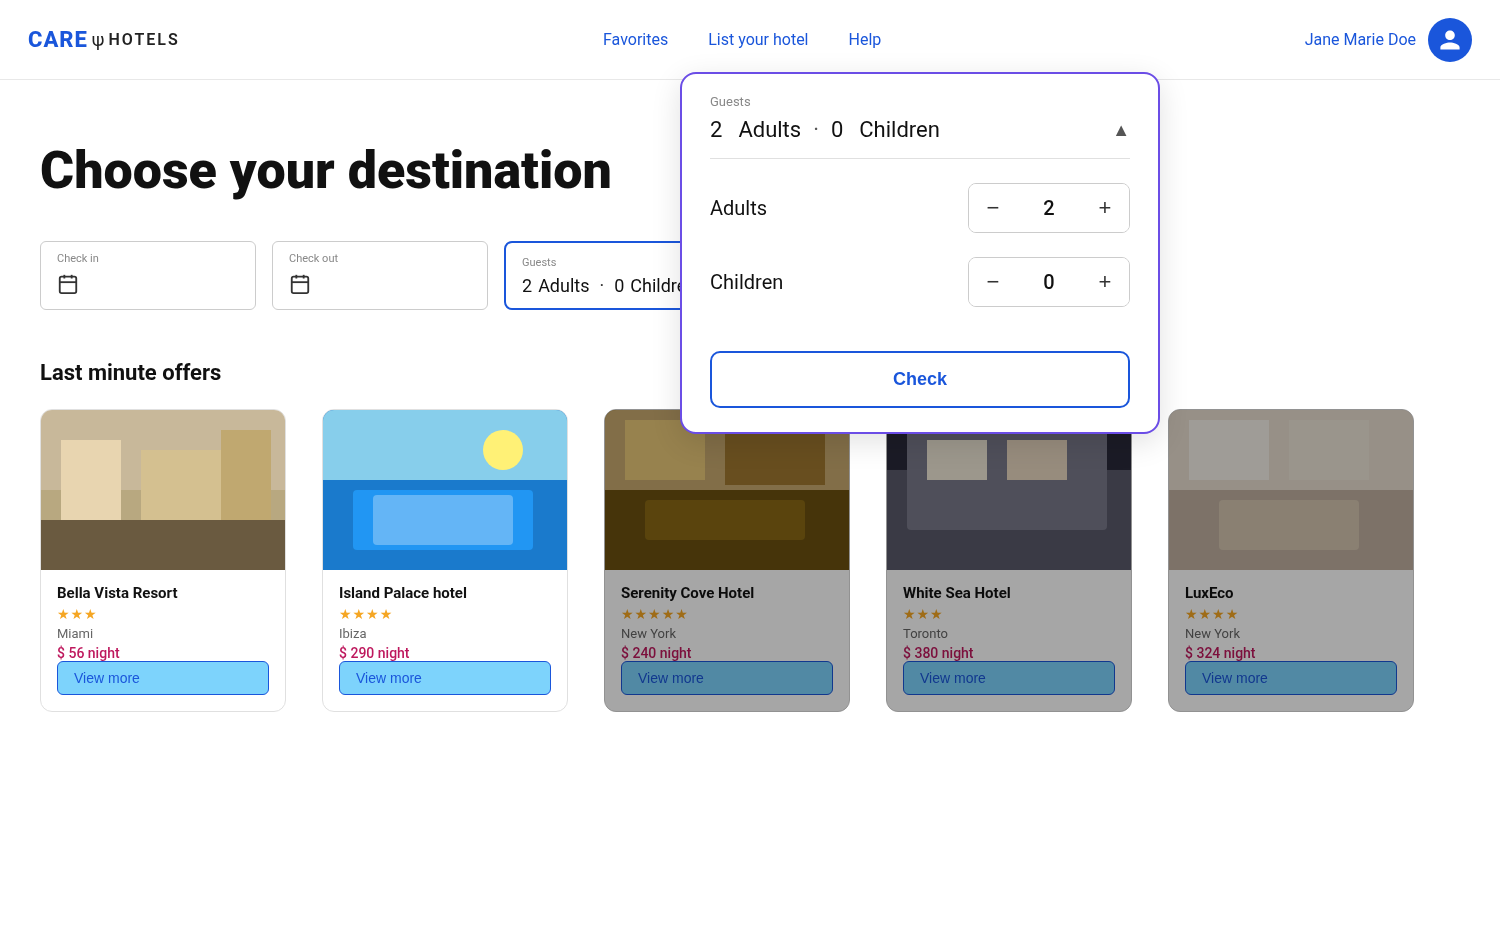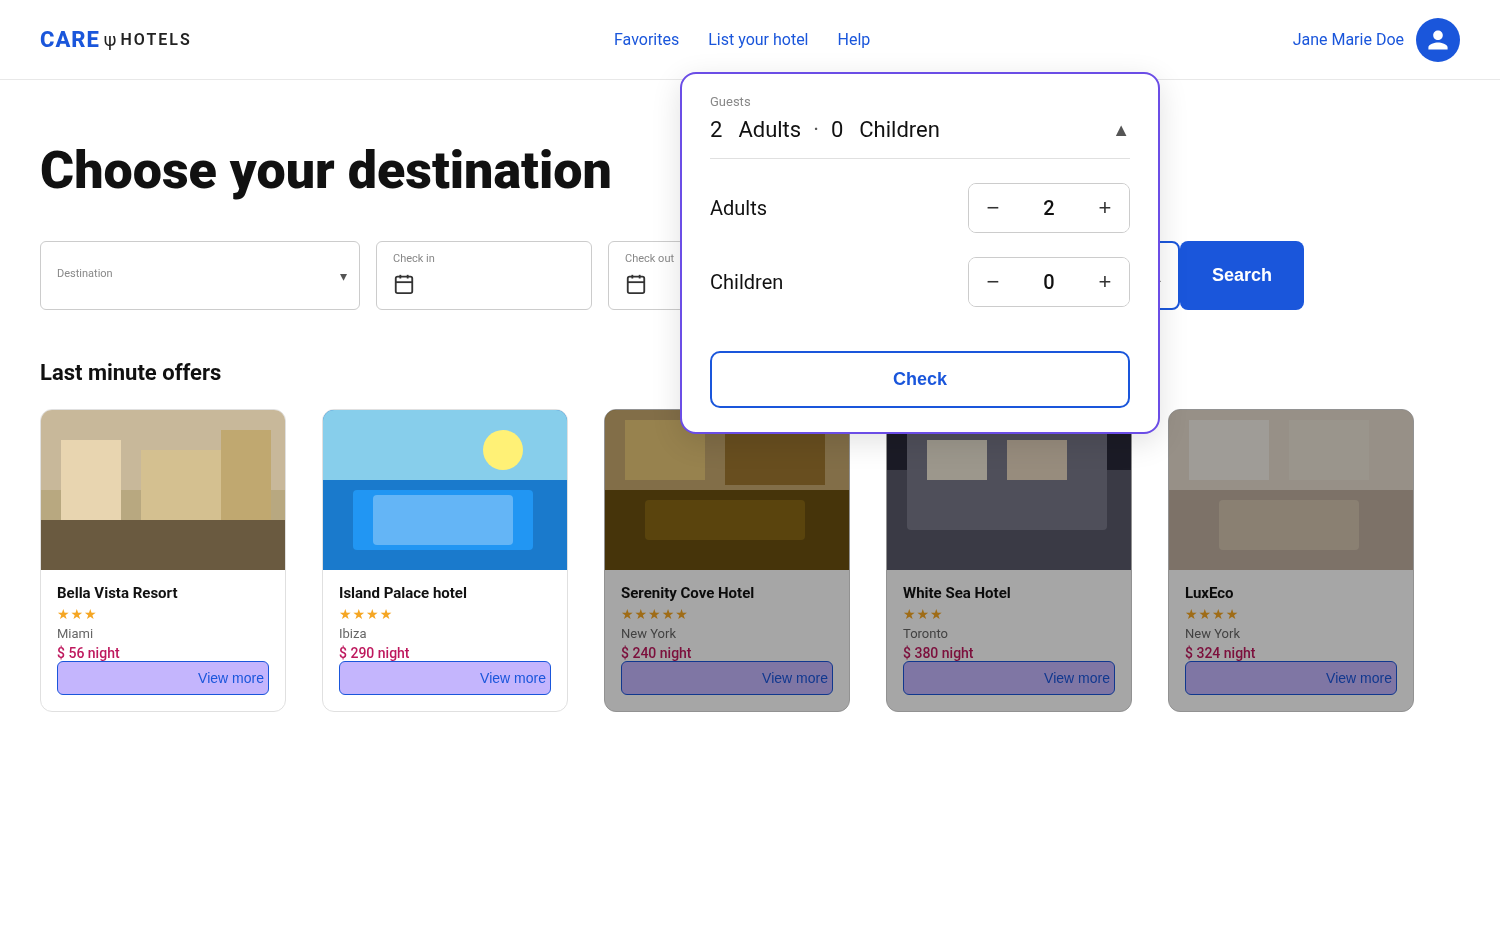--- a/index.html
+++ b/index.html
@@ -1,27 +1,27 @@
 <!DOCTYPE html>
 <html><head>
   <meta charset="utf-8">
   <style>
     * { box-sizing: border-box; margin: 0; padding: 0; }
     body { font-family: -apple-system, BlinkMacSystemFont, 'Segoe UI', Roboto, sans-serif; background: #fff; color: #222; }
 
     
     .header {
       display: flex; align-items: center; justify-content: space-between;
-      padding: 0 40px; height: 80px; border-bottom: 1px solid #e8e8e8;
+      padding: 0 28px; height: 80px; border-bottom: 1px solid #e8e8e8;
     }
     .logo { display: flex; align-items: center; gap: 0; }
     .logo-care { color: #1a56db; font-weight: 800; font-size: 22px; letter-spacing: 1px; }
     .logo-icon { color: #222; font-size: 18px; margin: 0 4px; }
     .logo-hotels { color: #222; font-weight: 600; font-size: 16px; letter-spacing: 2px; }
-    .nav { display: flex; align-items: center; gap: 29px; }
+    .nav { display: flex; align-items: center; gap: 40px; }
     .nav-link { color: #1a56db; font-size: 16px; cursor: pointer; text-decoration: none; }
     .user-area { display: flex; align-items: center; gap: 12px; }
     .user-name { color: #1a56db; font-size: 16px; }
     .user-avatar {
       width: 44px; height: 44px; border-radius: 50%; background: #1a56db;
       display: flex; align-items: center; justify-content: center; color: white; font-size: 22px;
     }
 
     
     .hero { padding: 60px 40px 30px; }
@@ -101,23 +101,23 @@
     .hotel-card {
       border: 1px solid #e0e0e0; border-radius: 12px; overflow: hidden;
       flex: 0 0 246px; background: white;
     }
     .hotel-info { padding: 14px 16px 16px; }
     .hotel-name { font-size: 15px; font-weight: 700; color: #111; margin-bottom: 4px; }
     .stars { color: #f5a623; font-size: 14px; margin-bottom: 4px; letter-spacing: 1px; }
     .hotel-city { font-size: 13px; color: #666; margin-bottom: 4px; }
     .hotel-price { font-size: 14px; color: #be185d; margin-bottom: 0; font-weight: 500; }
     .view-more-btn {
-      display: block; width: 100%; padding: 8px 4px; border: 1.5px solid #1a56db;
-      border-radius: 6px; background: #c4b5fd; color: #1a56db; font-size: 14px;
-      font-weight: 500; cursor: pointer; text-align: right;
+      display: block; width: 100%; padding: 8px 16px; border: 1.5px solid #1a56db;
+      border-radius: 6px; background: #7dd3fc; color: #1a56db; font-size: 14px;
+      font-weight: 500; cursor: pointer; text-align: left;
     }
   </style>
 </head>
 <body>
 
 <header class="header">
   <div class="logo">
     <span class="logo-care">CARE</span>
     <span class="logo-icon">ψ</span>
     <span class="logo-hotels">HOTELS</span>
@@ -135,25 +135,20 @@
       </svg>
     </div>
   </div>
 </header>
 
 <section class="hero">
   <h1 class="hero-title">Choose your destination</h1>
 
   <div class="search-bar">
 
-    <div class="search-field destination-field">
-      <span class="search-field-label">Destination</span>
-      <span class="search-field-value"></span>
-      <span class="chevron">▾</span>
-    </div>
 
     <div class="search-field date-field">
       <span class="search-field-label">Check in</span>
       <span class="cal-icon">
         <svg width="22" height="22" viewBox="0 0 24 24" fill="none" stroke="#333" stroke-width="2">
           <rect x="3" y="4" width="18" height="18" rx="2" ry="2"></rect>
           <line x1="16" y1="2" x2="16" y2="6"></line>
           <line x1="8" y1="2" x2="8" y2="6"></line>
           <line x1="3" y1="10" x2="21" y2="10"></line>
         </svg>

